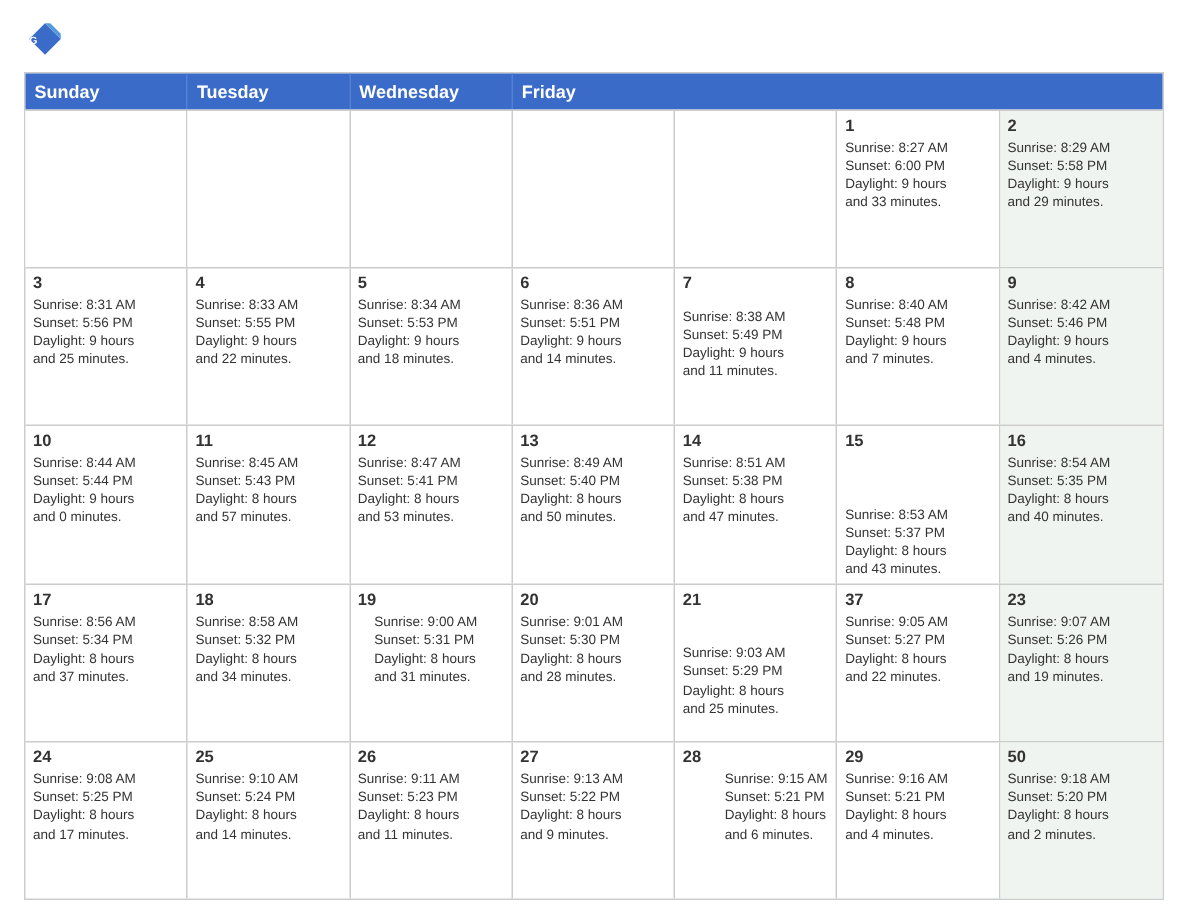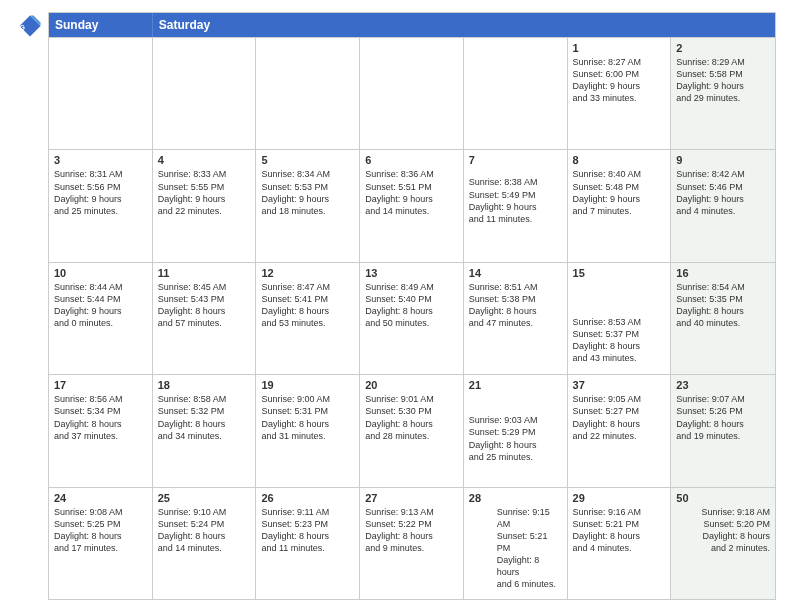--- a/index.html
+++ b/index.html
@@ -8,20 +8,21 @@
       background: #fff;
       width: 792px;
       height: 612px;
       overflow: hidden;
     }
     .page {
       width: 792px;
       height: 612px;
       padding: 12px 16px;
       display: flex;
+      flex-direction: column;
     }
     .header {
       display: flex;
       justify-content: space-between;
       align-items: flex-start;
       margin-bottom: 8px;
     }
     .logo {
       display: flex;
       align-items: center;
@@ -134,21 +135,23 @@
     </div>
     <div class="title-block">
       <div class="main-title"></div>
       <div class="subtitle"></div>
     </div>
   </div>
 
   <div class="calendar">
     <div class="cal-header" id="cal-header">
         <div class="cal-header-cell">Sunday</div>
-        <div class="cal-header-cell">Saturday</div>
+        <div class="cal-header-cell">Tuesday</div>
+        <div class="cal-header-cell">Wednesday</div>
+        <div class="cal-header-cell">Friday</div>
       </div>
     <div class="cal-body" id="cal-body">
         <div class="cal-row">
           <div class="cal-cell empty"></div>
           <div class="cal-cell empty"></div>
           <div class="cal-cell empty"></div>
           <div class="cal-cell empty"></div>
           <div class="cal-cell empty"></div>
           <div class="cal-cell">
             <span class="day-num">1</span>
@@ -277,21 +280,21 @@
           </div>
           <div class="cal-cell">
             <span class="day-num">18</span>
             <div class="day-info" style="white-space: pre-line;">Sunrise: 8:58 AM
 Sunset: 5:32 PM
 Daylight: 8 hours
 and 34 minutes.</div>
           </div>
           <div class="cal-cell">
             <span class="day-num">19</span>
-            <div class="day-info" style="white-space: pre-line;">Sunrise: 9:00 AM
+            <div class="day-info" style="white-space: pre-line; margin-left: 11px;">Sunrise: 9:00 AM
 Sunset: 5:31 PM
 Daylight: 8 hours
 and 31 minutes.</div>
           </div>
           <div class="cal-cell">
             <span class="day-num">20</span>
             <div class="day-info" style="white-space: pre-line;">Sunrise: 9:01 AM
 Sunset: 5:30 PM
 Daylight: 8 hours
 and 28 minutes.</div>
@@ -356,21 +359,21 @@
           </div>
           <div class="cal-cell">
             <span class="day-num">29</span>
             <div class="day-info" style="white-space: pre-line;">Sunrise: 9:16 AM
 Sunset: 5:21 PM
 Daylight: 8 hours
 and 4 minutes.</div>
           </div>
           <div class="cal-cell shaded">
             <span class="day-num">50</span>
-            <div class="day-info" style="white-space: pre-line; text-align: right;">Sunrise: 9:18 AM
+            <div class="day-info" style="white-space: pre-line;">Sunrise: 9:18 AM
 Sunset: 5:20 PM
 Daylight: 8 hours
 and 2 minutes.</div>
           </div>
         </div>
       </div>
   </div>
 </div>
 
 </body></html>

